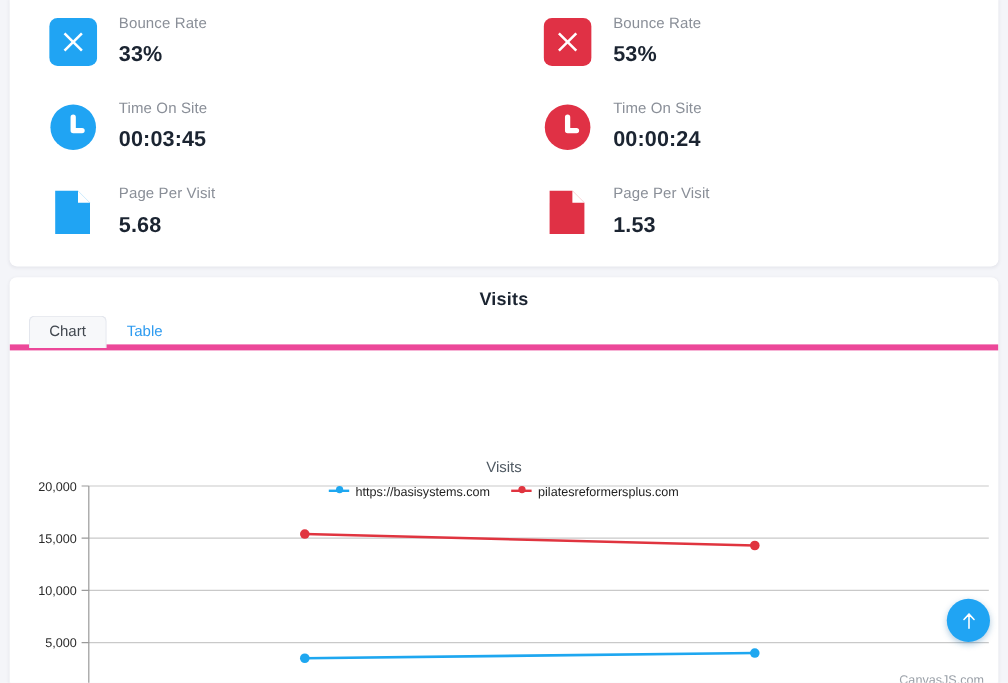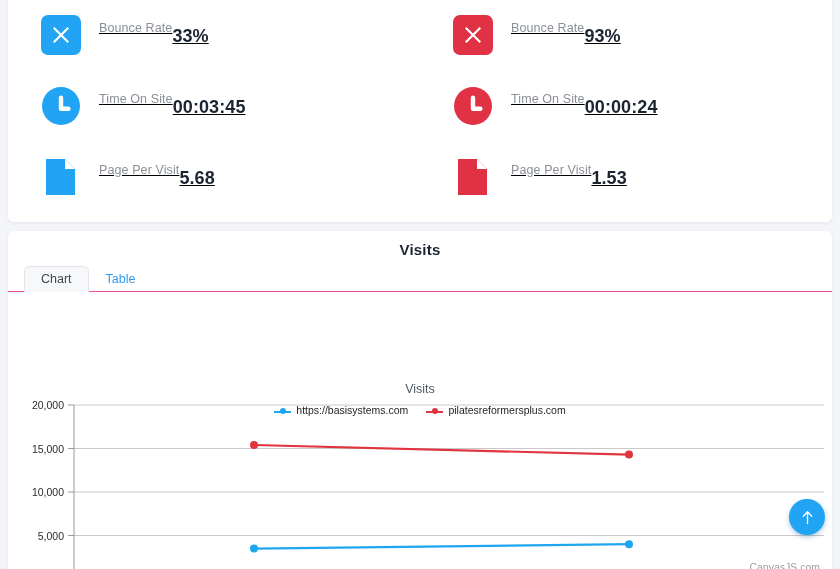--- a/index.html
+++ b/index.html
@@ -29,21 +29,21 @@
   .metric {
     display: flex; align-items: center;
     padding-left: 33px;
   }
   .metric-icon {
     width: 40px; height: 40px;
     flex: 0 0 40px;
     position: relative;
     margin-right: 18px;
   }
-  .metric-text { display: flex; flex-direction: row; justify-content: flex-start; text-decoration: underline; }
+  .metric-text { display: flex; flex-direction: column; justify-content: flex-start; }
   .metric-label {
     font-size: 12.5px; color: #8a8f98; line-height: 1.45;
     letter-spacing: .1px;
   }
   .metric-value {
     font-size: 18px; color: #1b2431; font-weight: bold;
     line-height: 1.55; margin-top: 4px; letter-spacing: .1px;
   }
 
   
@@ -54,23 +54,23 @@
     border-radius: 6px;
     box-shadow: 0 1px 3px rgba(22,30,50,0.07);
     overflow: hidden;
   }
   .visits-title {
     text-align: center;
     font-size: 15px; font-weight: bold; color: #1b2431;
     padding-top: 10px; letter-spacing: .2px;
   }
   .tabs {
-    display: flex; align-items: flex-end;
+    display: flex; align-items: center;
     padding-left: 16px; margin-top: 6px;
-    border-bottom: 1px solid #ec4899;
+    border-bottom: 5px solid #ec4899;
     height: 28px;
   }
   .tab {
     font-size: 12.5px;
     padding: 6px 16px 7px 16px;
     line-height: 1;
     cursor: pointer;
     border: 1px solid transparent;
     border-bottom: none;
     border-radius: 5px 5px 0 0;
@@ -89,21 +89,21 @@
   .chart-heading {
     position: absolute; left: 0; right: 0; top: 90px;
     text-align: center; font-size: 12.5px; color: #505a63;
   }
   .legend {
     position: absolute; left: 0; right: 0; top: 112px;
     display: flex; justify-content: center; align-items: center;
     gap: 18px;
     font-size: 10.5px; color: #1f1f1f;
   }
-  .legend-item { display: flex; align-items: flex-end; gap: 5px; }
+  .legend-item { display: flex; align-items: flex-start; gap: 5px; }
   .legend-marker { position: relative; width: 17px; height: 9px; }
   .legend-line {
     position: absolute; left: 0; top: 3.5px; width: 17px; height: 2px;
   }
   .legend-dot {
     position: absolute; left: 5.5px; top: 1px; width: 6px; height: 6px;
     border-radius: 50%;
   }
   .watermark {
     position: absolute; right: 12px; bottom: 2px;
@@ -149,21 +149,21 @@
 
       <div class="metric">
         <div class="metric-icon">
           <svg width="40" height="40" viewBox="0 0 40 40">
             <rect x="0" y="0" width="40" height="40" rx="7" fill="#e03145"></rect>
             <path d="M12 13.5 L13.5 12 L20 18.5 L26.5 12 L28 13.5 L21.5 20 L28 26.5 L26.5 28 L20 21.5 L13.5 28 L12 26.5 L18.5 20 Z" fill="#ffffff"></path>
           </svg>
         </div>
         <div class="metric-text">
           <span class="metric-label">Bounce Rate</span>
-          <span class="metric-value">93%</span>
+          <span class="metric-value">53%</span>
         </div>
       </div>
 
       <div class="metric">
         <div class="metric-icon">
           <svg width="40" height="40" viewBox="0 0 40 40">
             <circle cx="20" cy="20" r="19" fill="#20a4f3"></circle>
             <path d="M20 9.5 a2.2 2.2 0 0 1 2.2 2.2 V20.6 h5.2 a2.2 2.2 0 0 1 0 4.4 H20 a2.2 2.2 0 0 1 -2.2 -2.2 V11.7 A2.2 2.2 0 0 1 20 9.5 Z" fill="#ffffff"></path>
           </svg>
         </div>

